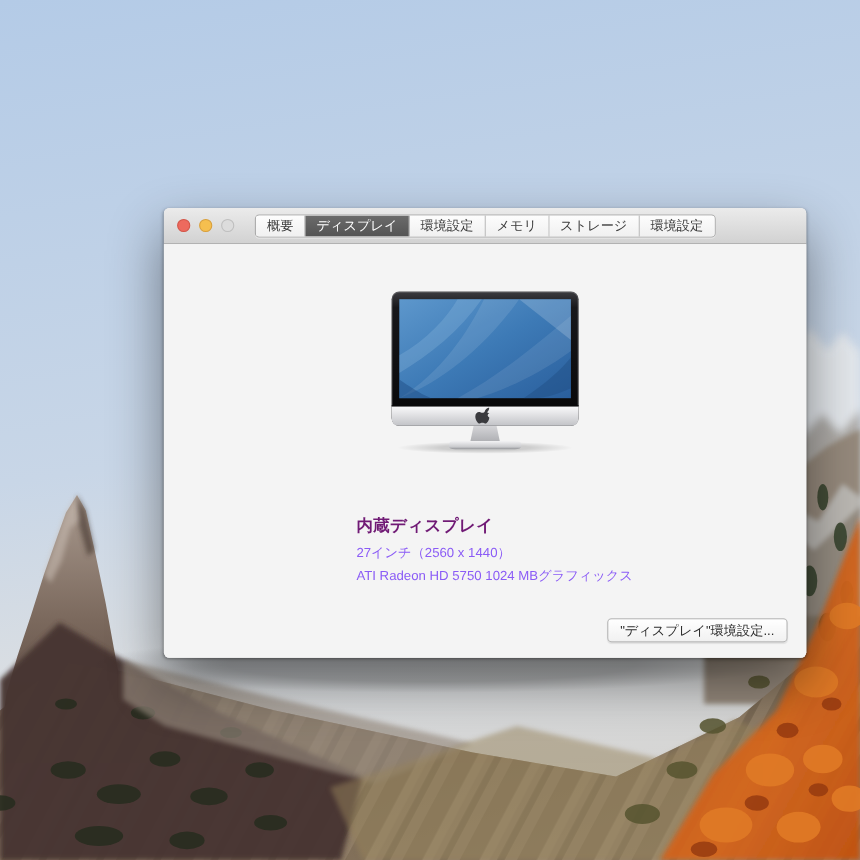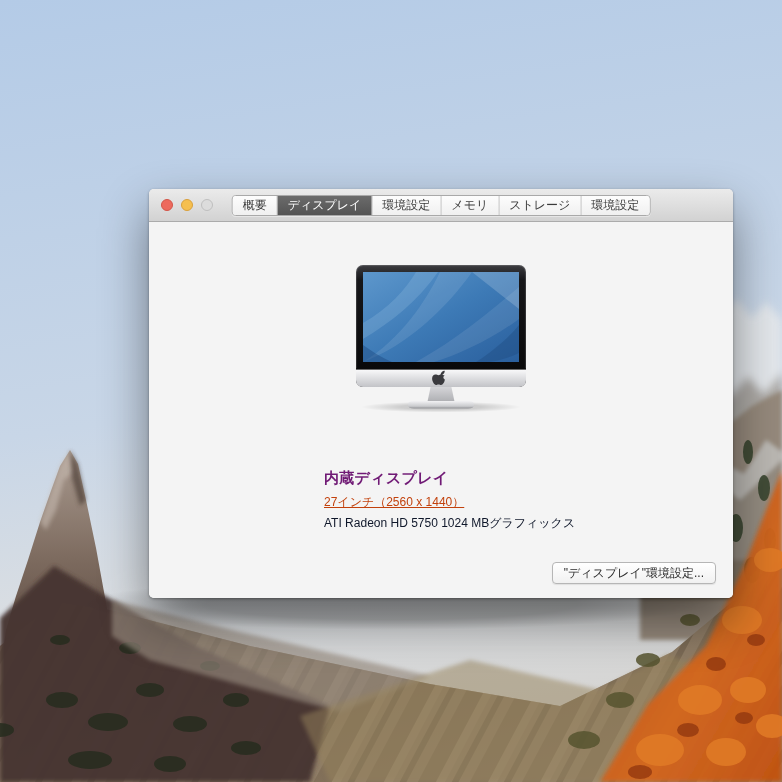--- a/index.html
+++ b/index.html
@@ -54,22 +54,22 @@
   .content{
     position:absolute;left:0;top:33px;right:0;bottom:0;
     background:#f4f4f4;border-radius:0 0 5px 5px;
   }
   .imac-wrap{position:absolute;left:50%;top:39px;transform:translateX(-50%);width:190px;height:152px;}
 
   .panel-heading{
     position:absolute;left:175px;top:247px;
     font-size:15px;font-weight:bold;color:#701a75;letter-spacing:.3px;
   }
-  .panel-line1{position:absolute;left:175px;top:272px;font-size:12px;color:#c2410c;text-decoration:underline;}
-  .panel-line2{position:absolute;left:175px;top:293px;font-size:12px;color:#0f172a;}
+  .panel-line1{position:absolute;left:175px;top:272px;font-size:12px;color:#8b5cf6;}
+  .panel-line2{position:absolute;left:175px;top:293px;font-size:12px;color:#8b5cf6;}
 
   .prefs-button{
     position:absolute;right:17px;bottom:14px;height:22px;
     padding:0 11px;font-size:12px;line-height:20px;color:#2b2b2b;
     background:linear-gradient(#ffffff,#f1f1f1);
     border:1px solid #b6b6b6;border-radius:4px;
     box-shadow:0 1px 1px rgba(0,0,0,.08);
     font-family:"Liberation Sans","DejaVu Sans",sans-serif;
   }
 </style>

